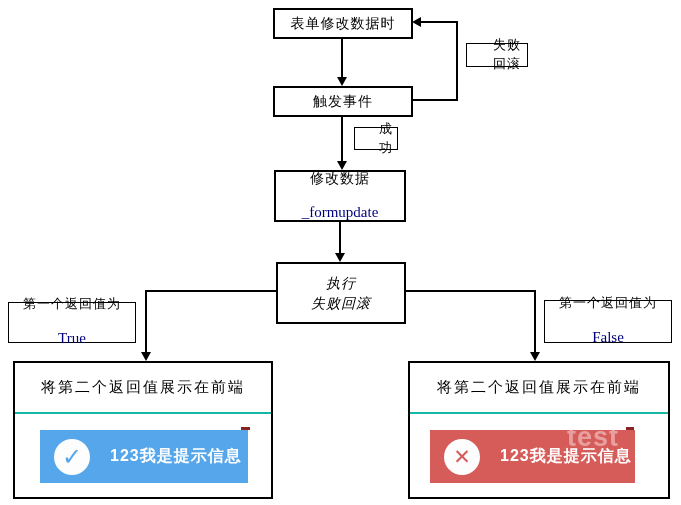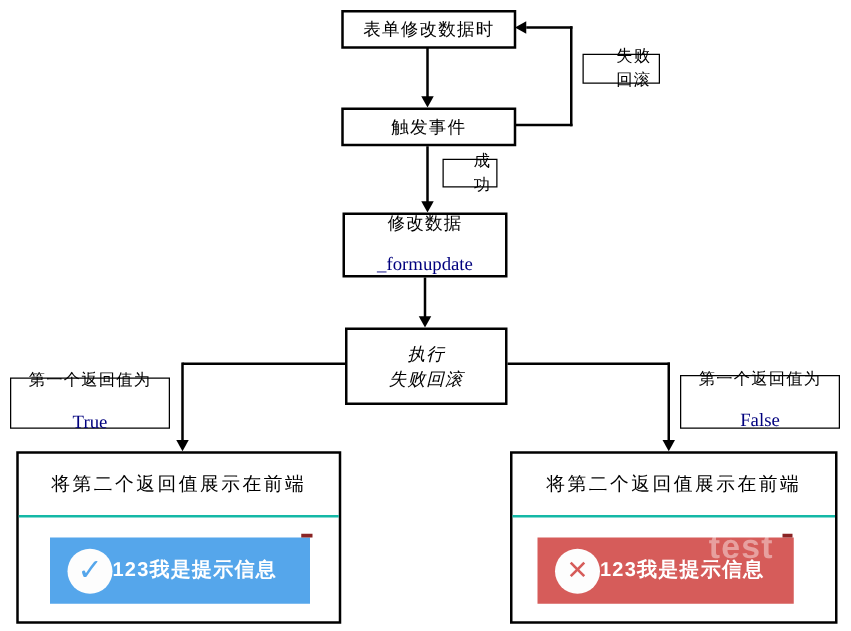--- a/index.html
+++ b/index.html
@@ -31,21 +31,21 @@
   }
   .toast.success{background:var(--toast-success-bg,#55A6EB);}
   .toast.error{background:var(--toast-error-bg,#D65C5A);}
   .icon-circle{
     width:36px;height:36px;border-radius:50%;background:#fdfdfd;flex:0 0 36px;
     display:flex;align-items:center;justify-content:center;margin-left:14px;
     font-weight:normal;letter-spacing:0;
   }
   .toast.success .icon-circle{color:var(--toast-success-bg,#55A6EB);font-size:24px;}
   .toast.error .icon-circle{color:var(--toast-error-bg,#D65C5A);font-size:21px;}
-  .toast .msg{margin-left:0;}
+  .toast .msg{margin-left:20px;}
   .watermark{
     position:absolute;color:var(--watermark-text,rgba(255,255,255,0.4));
     font-size:27px;font-weight:bold;letter-spacing:1px;
   }
   .artifact{position:absolute;background:var(--watermark-artifact,#8a2424);}
 </style>
 </head>
 <body>
 
 <div class="canvas">

